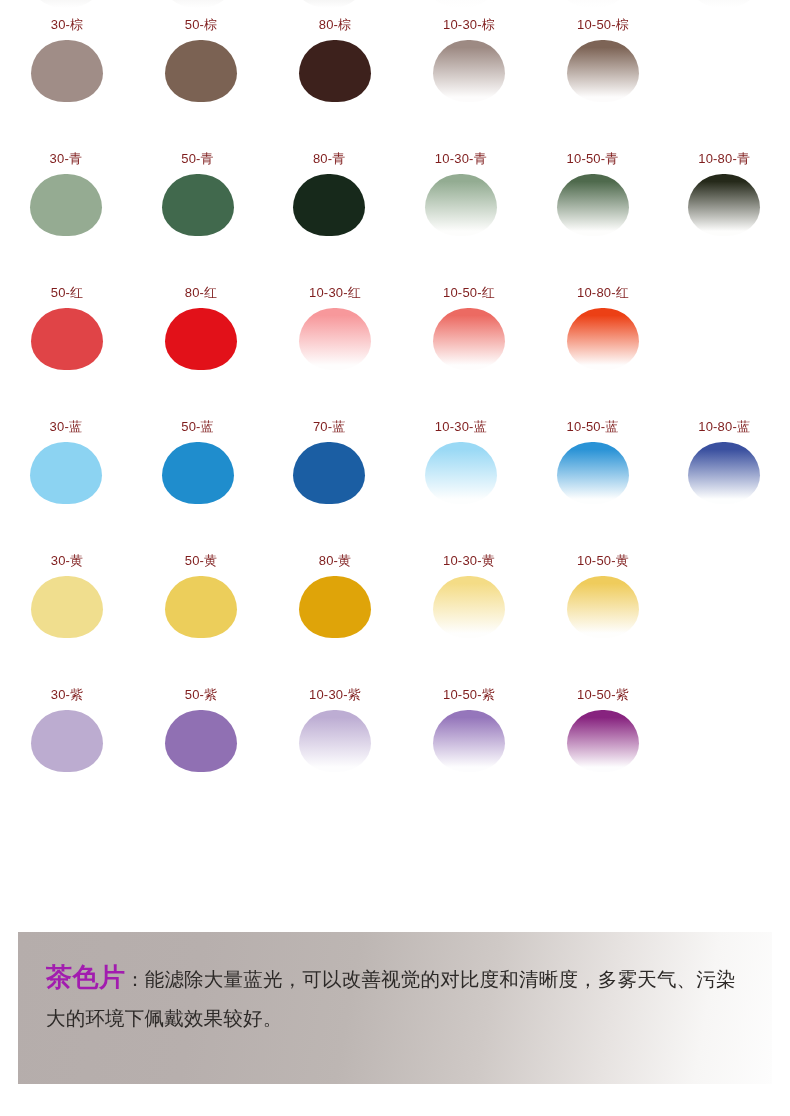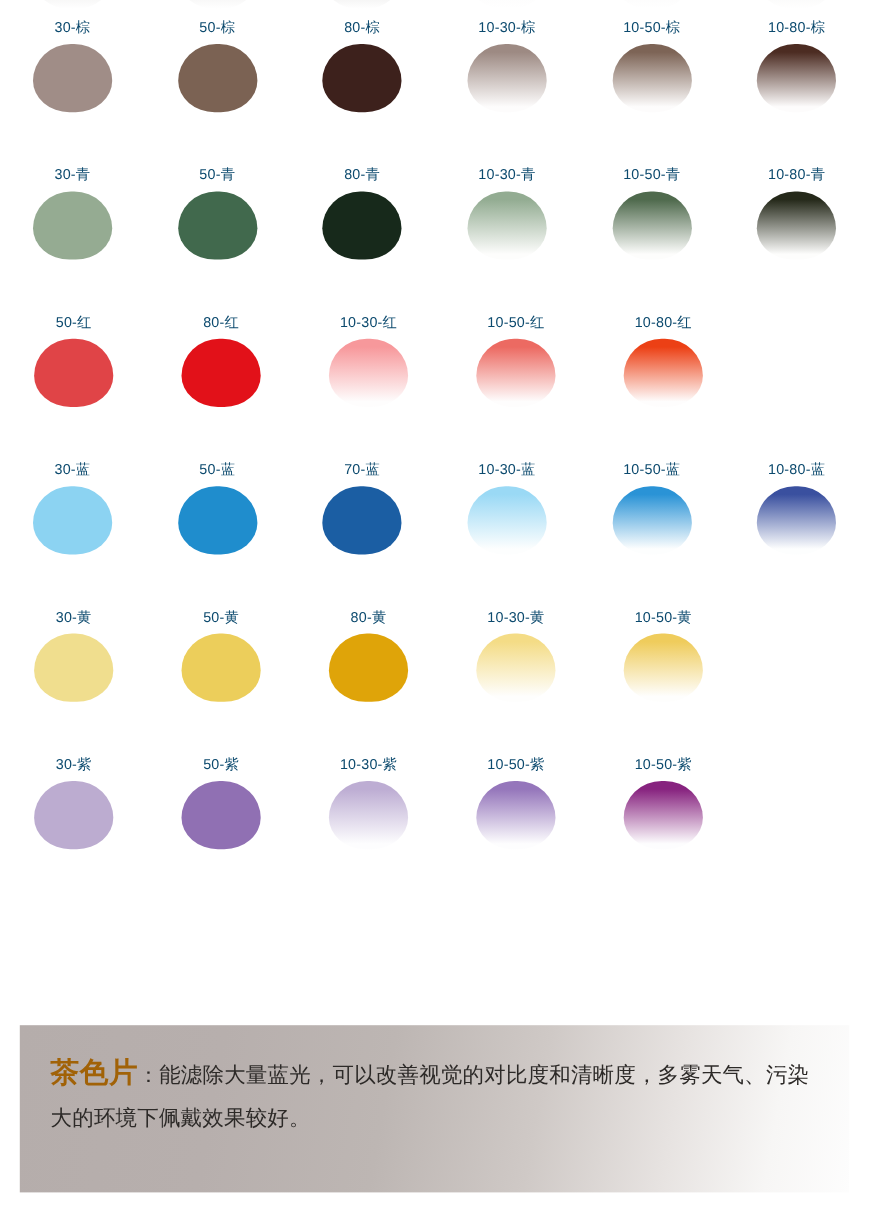--- a/index.html
+++ b/index.html
@@ -49,21 +49,21 @@
     flex-direction: column;
     align-items: center;
     justify-content: flex-start;
     position: relative;
   }
 
   .lens-label {
     font-size: 13px;
     line-height: 15px;
     letter-spacing: 0.2px;
-    color: #0c4a6e;
+    color: #7f1d1d;
     white-space: nowrap;
     margin-top: 7px;
     margin-bottom: 8px;
     text-align: center;
   }
 
   
   .lens-shape {
     width: 72px;
     height: 62px;
@@ -100,22 +100,21 @@
     position: relative;
     font-size: 19.5px;
     line-height: 38px;
     color: #2d2a28;
     letter-spacing: 0.2px;
   }
   .desc-heading {
     font-size: 26px;
     font-weight: bold;
     letter-spacing: 0.5px;
-    color: #a16207;
-    font-family: Liberation Mono, monospace;
+    color: #a21caf;
   }
   .desc-colon {
     font-size: 19px;
     color: #2d2a28;
   }
 </style>
 </head>
 <body>
 
 <div id="lens-grid">
@@ -152,24 +151,20 @@
         <div class="lens-label">80-棕</div>
         <div class="lens-shape" style="background: rgb(61, 33, 28);"></div>
       </div>
       <div class="lens-cell">
         <div class="lens-label">10-30-棕</div>
         <div class="lens-shape" style="background: linear-gradient(rgb(157, 138, 131) 0%, rgb(157, 138, 131) 12%, rgb(253, 252, 252) 92%, rgb(253, 252, 252) 100%);"></div>
       </div>
       <div class="lens-cell">
         <div class="lens-label">10-50-棕</div>
         <div class="lens-shape" style="background: linear-gradient(rgb(125, 100, 86) 0%, rgb(125, 100, 86) 12%, rgb(253, 252, 252) 92%, rgb(253, 252, 252) 100%);"></div>
-      </div>
-      <div class="lens-cell">
-        <div class="lens-label">10-80-棕</div>
-        <div class="lens-shape" style="background: linear-gradient(rgb(76, 44, 34) 0%, rgb(76, 44, 34) 12%, rgb(253, 252, 252) 92%, rgb(253, 252, 252) 100%);"></div>
       </div>
     </div>
     <div class="lens-row">
       <div class="lens-cell">
         <div class="lens-label">30-青</div>
         <div class="lens-shape" style="background: rgb(149, 171, 146);"></div>
       </div>
       <div class="lens-cell">
         <div class="lens-label">50-青</div>
         <div class="lens-shape" style="background: rgb(65, 105, 77);"></div>

